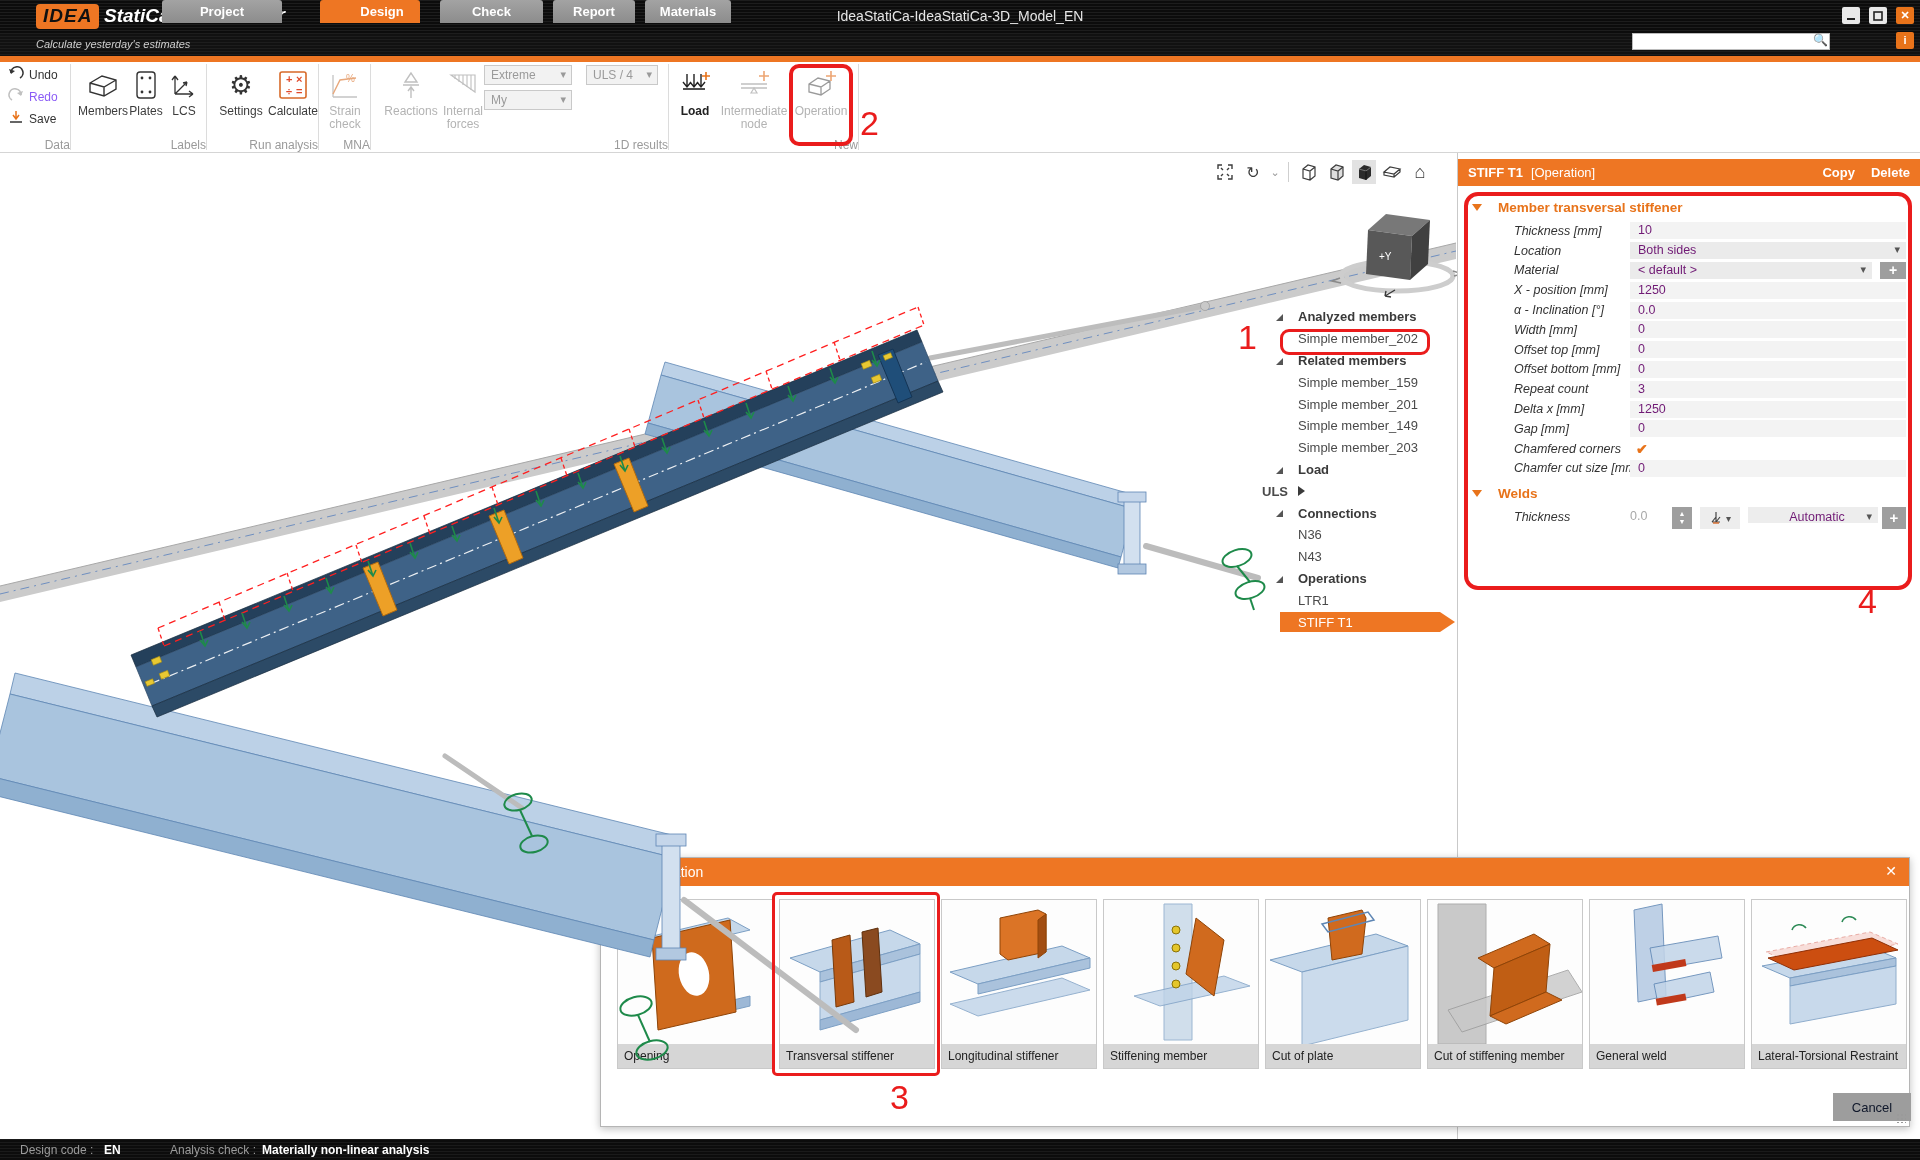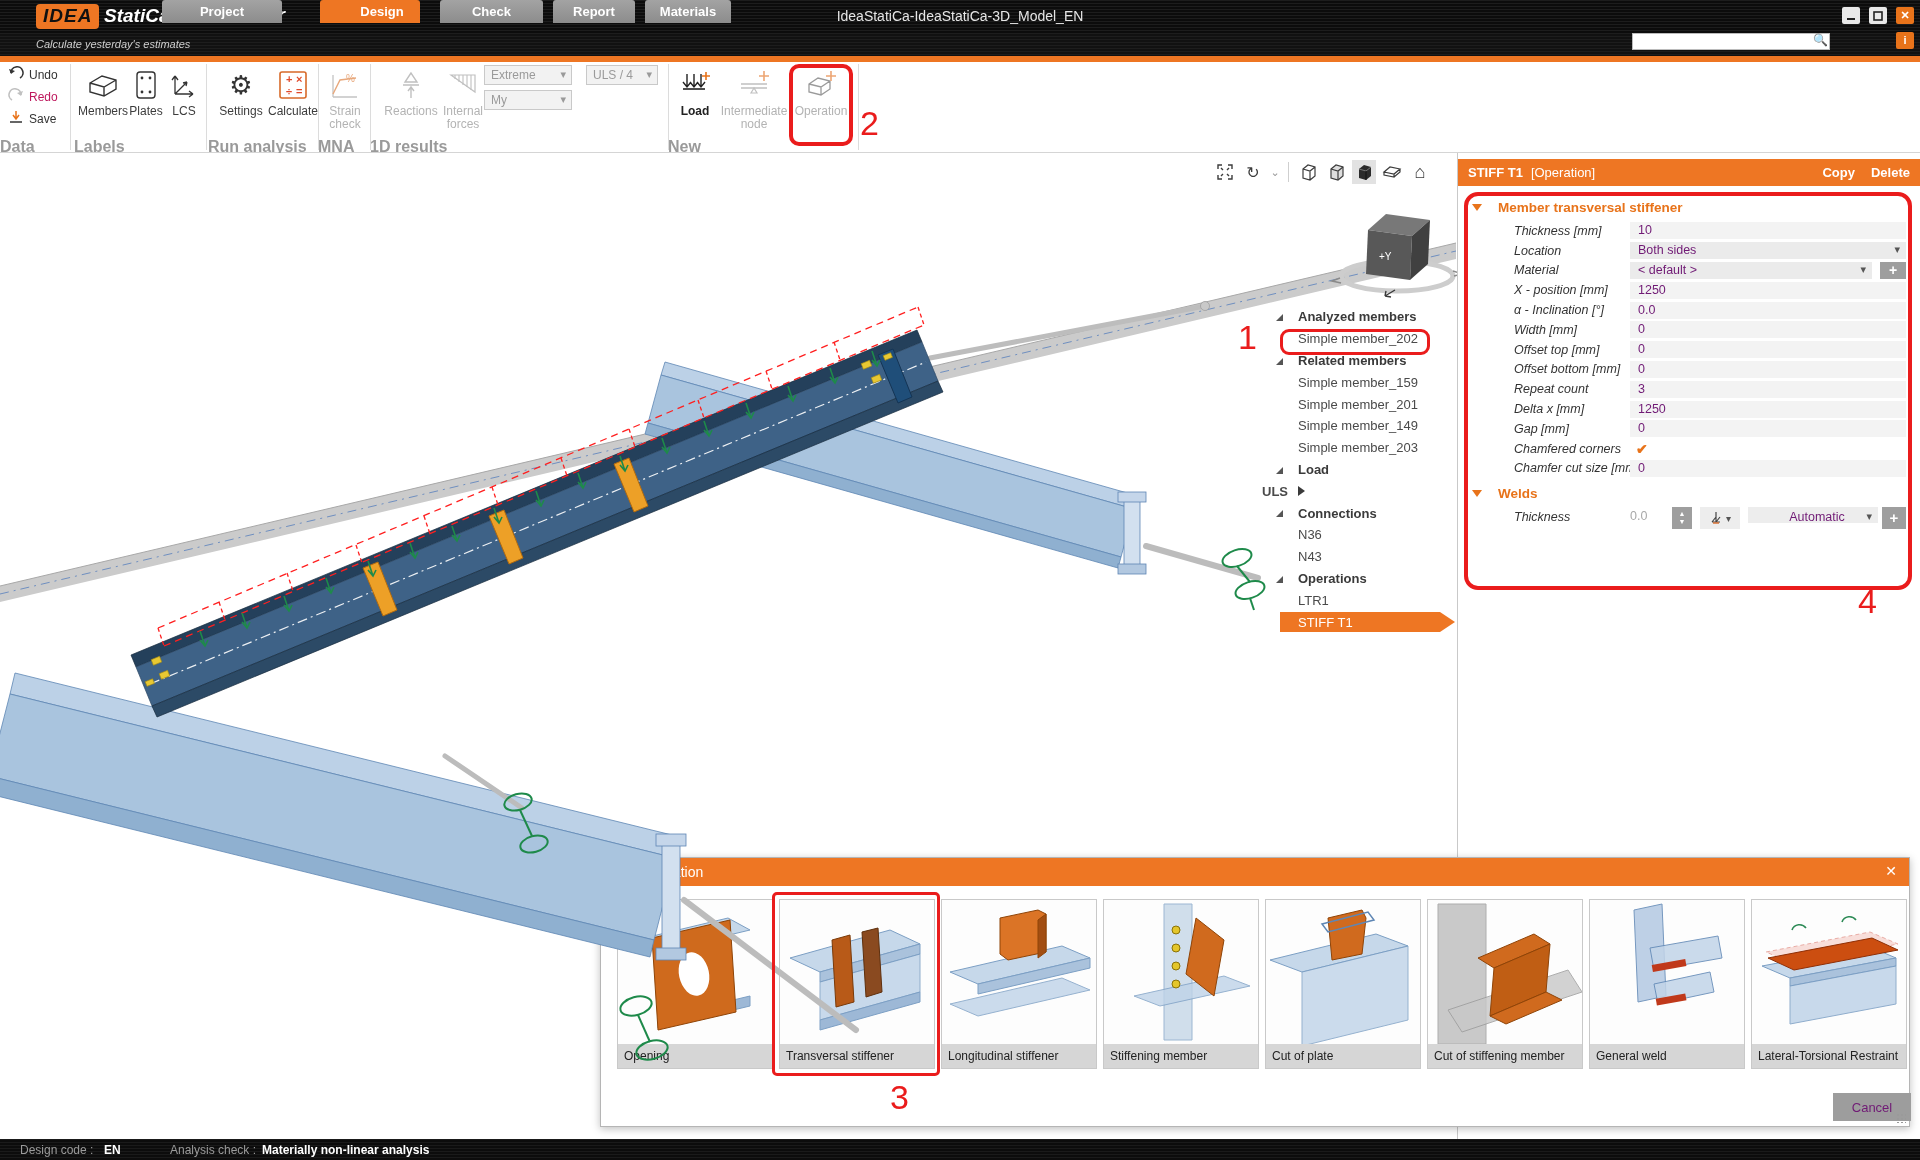--- a/index.html
+++ b/index.html
@@ -31,24 +31,24 @@
   .tabline { position:absolute; left:0; top:56px; width:1920px; height:6px; background:#ee7623; }
   .searchbox { position:absolute; left:1632px; top:33px; width:198px; height:17px; background:#fff;
     border:1px solid #bbb; }
   .search-glyph { position:absolute; left:1813px; top:33px; color:#999; font-size:12px;}
   .infobtn { position:absolute; left:1896px; top:32px; width:18px; height:17px; background:#e8731a;
     color:#fff; font-weight:bold; font-size:11px; text-align:center; line-height:17px; border-radius:2px;}
 
   
   .ribbon { position:absolute; left:0; top:62px; width:1920px; height:91px; background:#fff;
     border-bottom:1px solid #d5d5d5; }
-  .rgroup-label { position:absolute; top:76px; font-size:16px; color:#9a9a9a; text-align:left;font-weight:bold; }
+  .rgroup-label { position:absolute; top:76px; font-size:12px; color:#9a9a9a; text-align:right; }
   .rsep { position:absolute; top:2px; height:86px; width:1px; background:#dcdcdc; }
   .smallbtn { position:absolute; display:flex; gap:5px; align-items:center; font-size:12px; color:#333;}
-  .smallbtn.dis { color:#be185d; }
+  .smallbtn.dis { color:#8b5cf6; }
   .bigbtn { position:absolute; top:2px; width:58px; height:72px; display:flex; flex-direction:column;
     align-items:center; justify-content:flex-start; font-size:12px; color:#3c3c3c; text-align:center; line-height:13px;}
   .bigbtn .bicon { height:36px; display:flex; align-items:center; justify-content:center; margin-top:3px; margin-bottom:2px;}
   .bigbtn.dis { color:#b3b3b3; }
   .rdrop { position:absolute; height:20px; background:#f2f2f2; border:1px solid #c9c9c9; color:#9a9a9a;
     font-size:12px; padding:2px 6px; }
   .rdrop::after { content:"▾"; position:absolute; right:5px; top:2px; color:#9a9a9a; font-size:11px;}
 
   
   .viewport { position:absolute; left:0; top:153px; width:1457px; height:986px; background:#fff; }
@@ -112,21 +112,21 @@
   .dialog { position:absolute; left:600px; top:857px; width:1310px; height:270px; background:#fff;
     border:1px solid #b5b5b5; box-shadow:0 2px 8px rgba(0,0,0,.25); }
   .dhead { position:absolute; left:0; top:0; width:1308px; height:28px; background:#ee7623; color:#fff;
     font-size:14px; display:flex; align-items:center; padding:0 12px; }
   .dclose { position:absolute; right:12px; top:5px; color:#fff; font-size:14px; }
   .tile { position:absolute; top:41px; width:156px; height:170px; border:1px solid #c9c9c9; background:#fff;}
   .tile .timg { position:absolute; left:0; top:0; width:154px; height:144px; background:#fdfdfd; overflow:hidden;}
   .tile .tcap { position:absolute; left:0; bottom:0; width:154px; height:24px; background:#d6d6d6;
     font-size:12px; color:#222; padding:5px 0 0 6px; white-space:nowrap; overflow:hidden;}
   .cancelbtn { position:absolute; left:1232px; top:235px; width:78px; height:28px; background:#9d9d9d;
-    color:#701a75; font-size:13px; display:flex; align-items:center; justify-content:center; }
+    color:#0f172a; font-size:13px; display:flex; align-items:center; justify-content:center; }
   .grip { position:absolute; right:3px; bottom:3px; width:10px; height:10px;
     background-image:radial-gradient(#9a9a9a 1px, transparent 1.2px); background-size:4px 4px; }
 
   
   .statusbar { position:absolute; left:0; top:1139px; width:1920px; height:21px; background:#0c0c0c;
     background-image:repeating-linear-gradient(180deg, rgba(255,255,255,.06) 0 1px, rgba(0,0,0,0) 1px 3px);
     color:#9b9b9b; font-size:12px; }
   .statusbar .sv { color:#fff; font-weight:bold; }
   .st { position:absolute; top:4px; }
 

